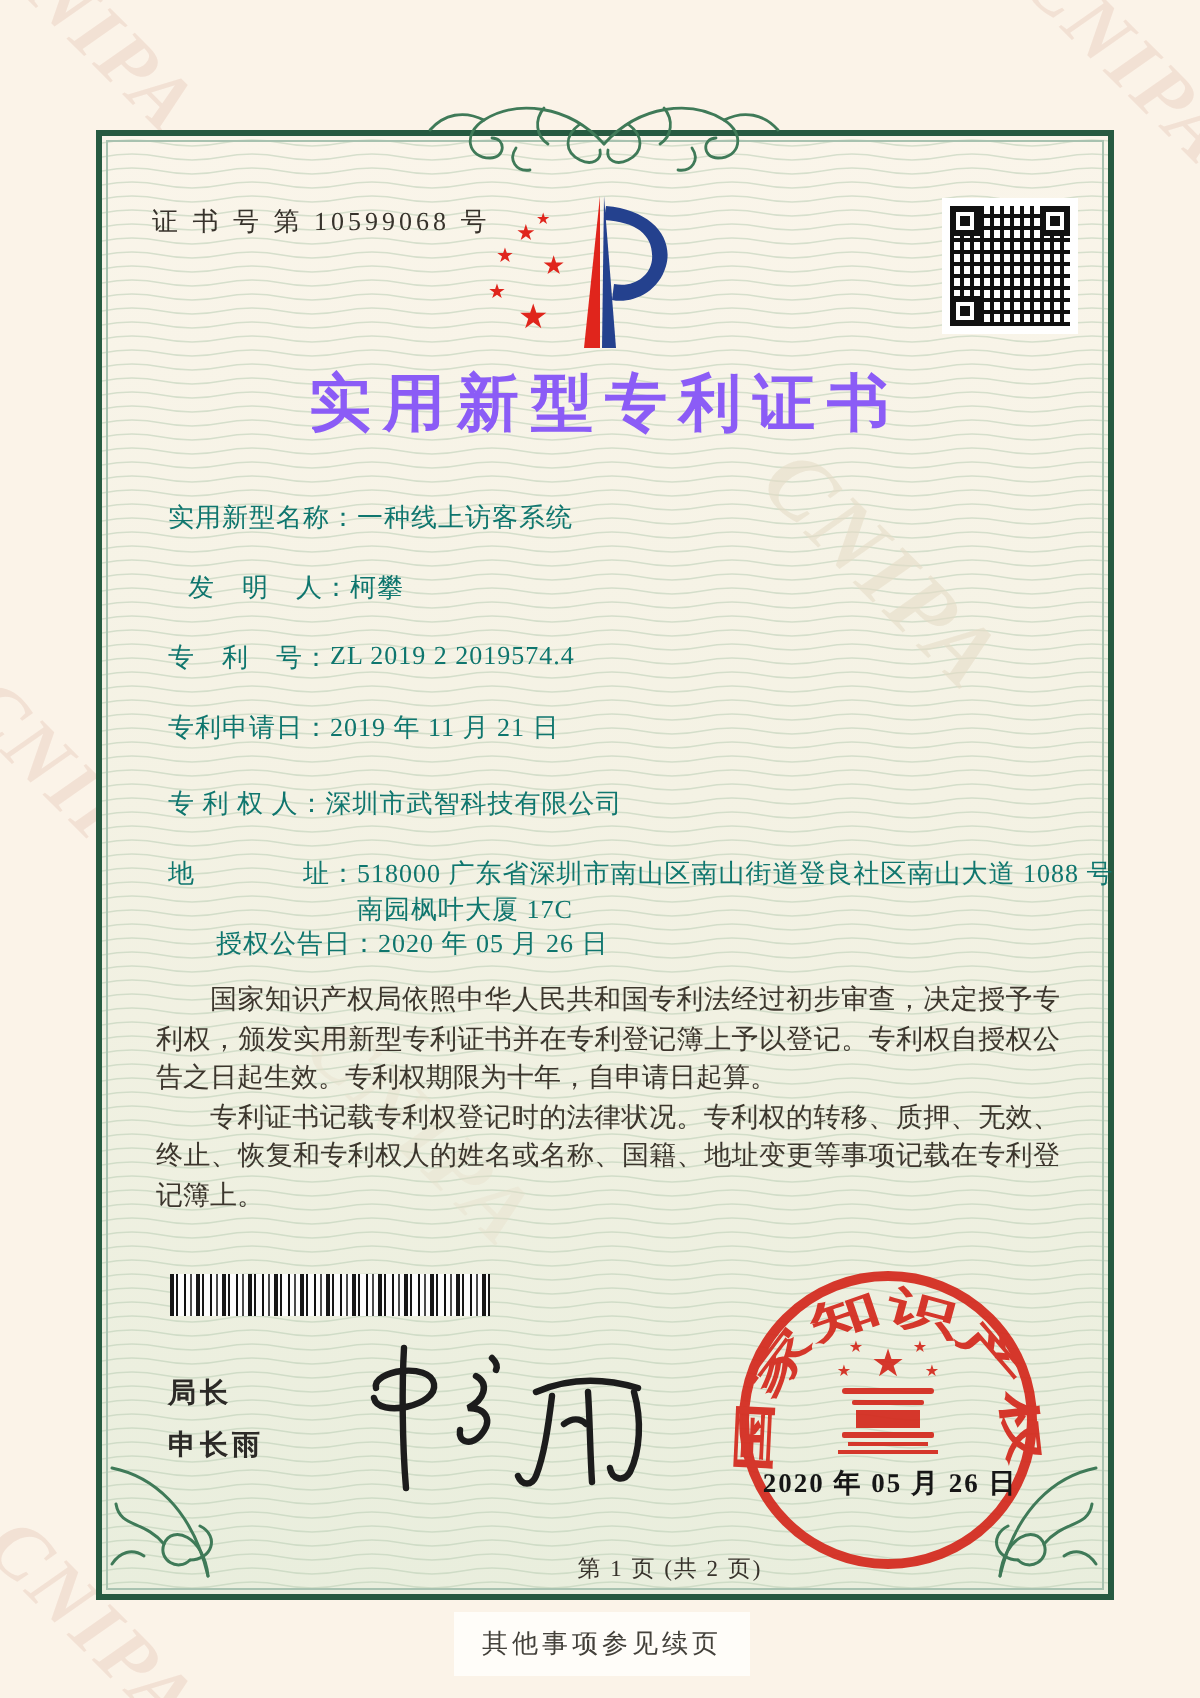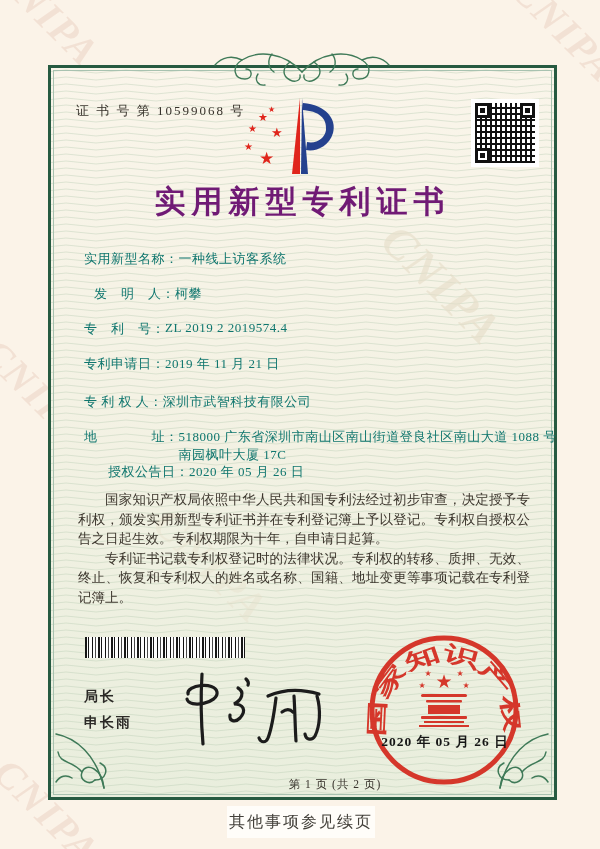--- a/index.html
+++ b/index.html
@@ -10,41 +10,41 @@
       letter-spacing:2px;pointer-events:none;}
   .wm.tan{color:#e6ddc8;opacity:.6;}
   
   .frame{position:absolute;left:48px;top:65px;width:509px;height:735px;
          border:3px solid #265a41;box-sizing:border-box;background:#f8f3e7;}
   .frame-inner{position:absolute;inset:2px;border:1px solid #a8c2b0;}
   .guilloche{position:absolute;inset:0;width:100%;height:100%;}
   
   .certno{position:absolute;left:76px;top:102px;font-size:13px;letter-spacing:2px;color:#37322b;}
   .title{position:absolute;left:48px;top:181px;width:509px;text-align:center;
-         font-size:31px;font-weight:bold;letter-spacing:6px;color:#701a75;}
+         font-size:31px;font-weight:bold;letter-spacing:6px;color:#8b5cf6;}
   .row{position:absolute;left:84px;font-size:13px;color:#0f766e;letter-spacing:.5px;}
   .row .val{display:inline-block;vertical-align:top;max-width:382px;}
   .grant2{position:absolute;left:308px;top:0;font-size:13px;white-space:nowrap;}
   .bodytext{position:absolute;left:78px;top:490px;width:452px;font-size:13.5px;
             line-height:19.5px;color:#3c362d;text-align:justify;}
   .bodytext p{margin:0;text-indent:2em;}
   .barcode{position:absolute;left:85px;top:637px;width:160px;height:21px;
      background:repeating-linear-gradient(90deg,#161616 0 2px,#fdfdfd 2px 3px,
         #161616 3px 4px,#fdfdfd 4px 7px,#101010 7px 8px,#fdfdfd 8px 10px,
         #4a4a4a 10px 11px,#fdfdfd 11px 13px);}
   .signer{position:absolute;left:84px;font-family:"Liberation Sans",sans-serif;
           font-size:14px;font-weight:bold;color:#2c2a27;letter-spacing:2px;}
   .sig{position:absolute;left:172px;top:666px;}
   .seal{position:absolute;left:364px;top:630px;}
   .sealdate{position:absolute;left:370px;top:733px;width:150px;text-align:center;
             font-size:13.5px;color:#161616;letter-spacing:1px;font-weight:bold;}
   .pageinfo{position:absolute;left:48px;top:777px;width:574px;text-align:center;
             font-size:11.5px;color:#37322b;letter-spacing:1px;}
   .note{position:absolute;left:227px;top:806px;width:148px;height:32px;
-        background:#fffdf9;text-align:center;line-height:32px;font-size:16px;
+        background:#fffdf9;text-align:center;line-height:32px;font-size:13px;
         color:#43403a;letter-spacing:2px;}
   
   .logo{position:absolute;left:240px;top:96px;width:120px;height:82px;}
   .logo .star{position:absolute;color:#e0251c;line-height:1;}
   .qr{position:absolute;left:474px;top:102px;width:62px;height:62px;background:#fff;
       box-shadow:0 0 0 3px #fff;}
   .qr .mods{position:absolute;inset:1px;
       background:repeating-linear-gradient(90deg,#111 0 2px,transparent 2px 5px),
                  repeating-linear-gradient(0deg,#111 0 2px,#fff 2px 6px);}
   .qr .f{position:absolute;width:9px;height:9px;border:3px solid #111;background:#fff;

